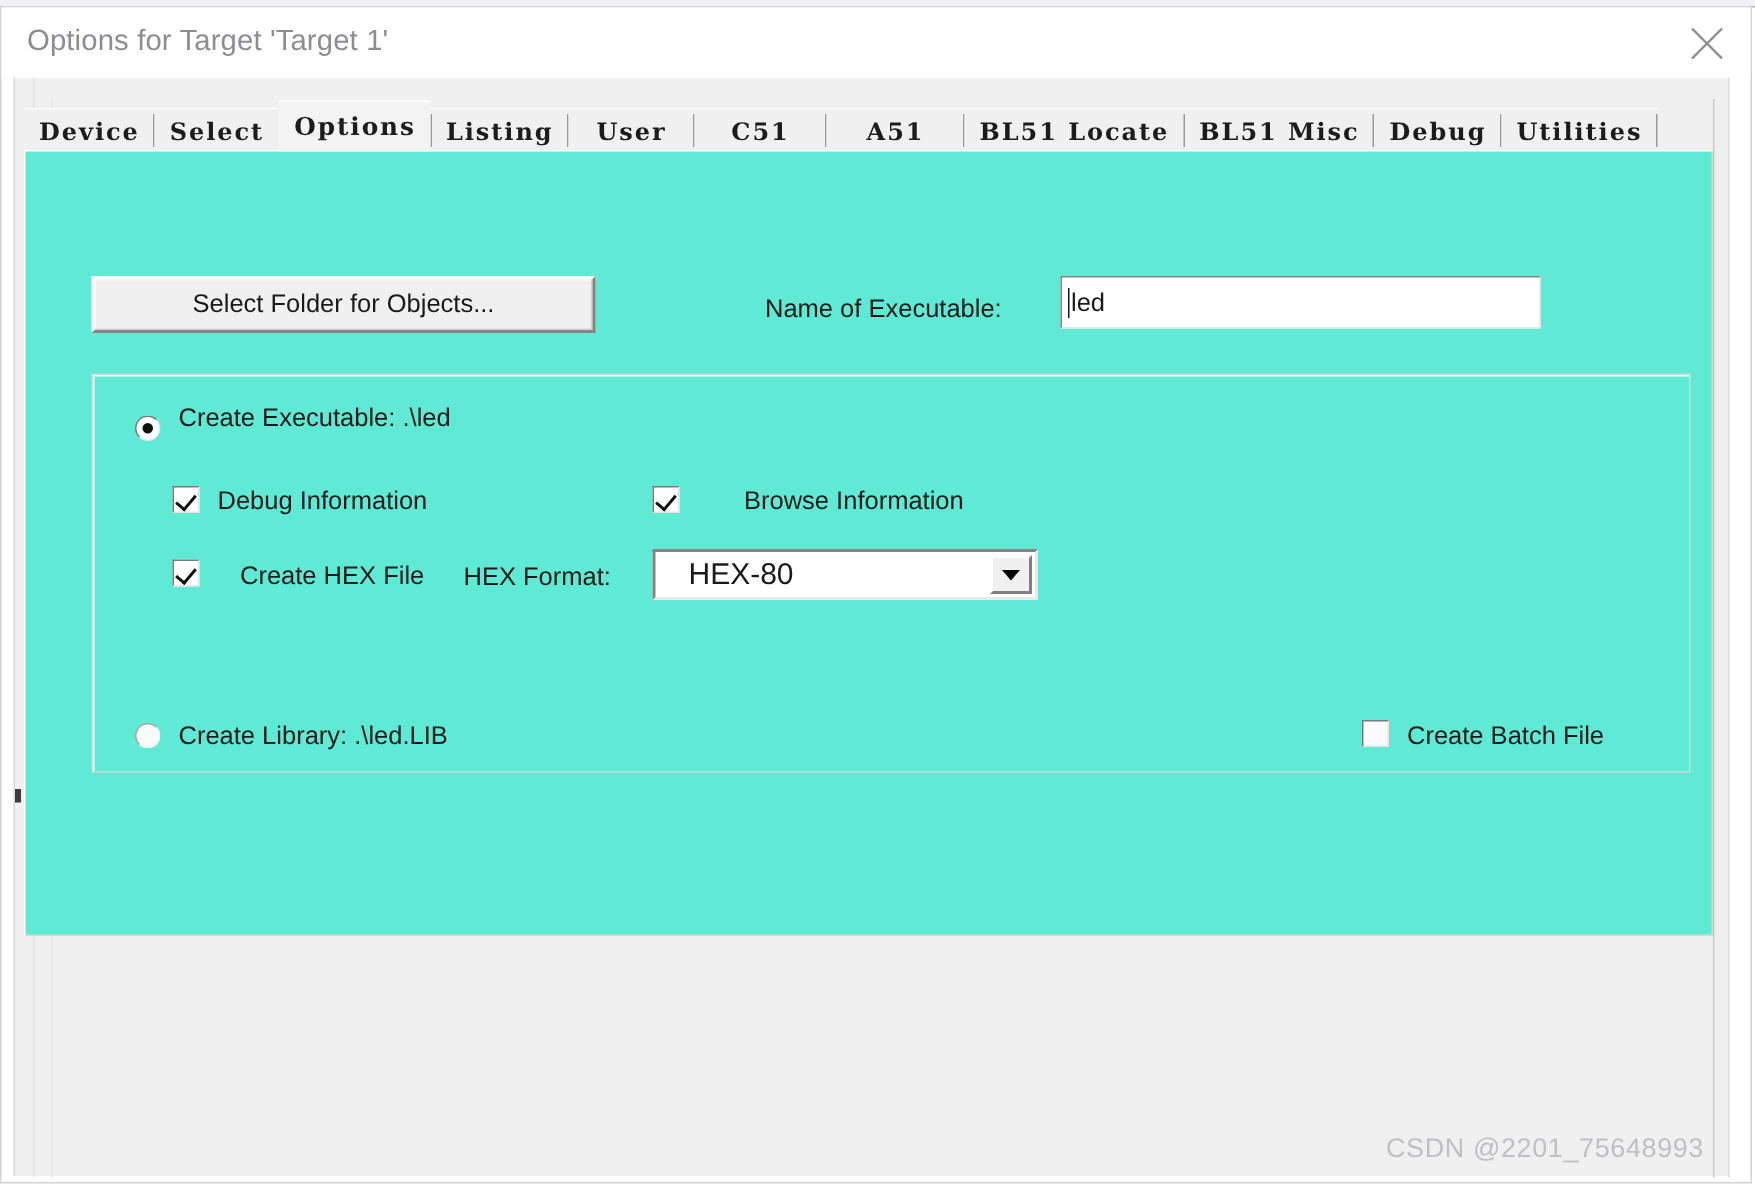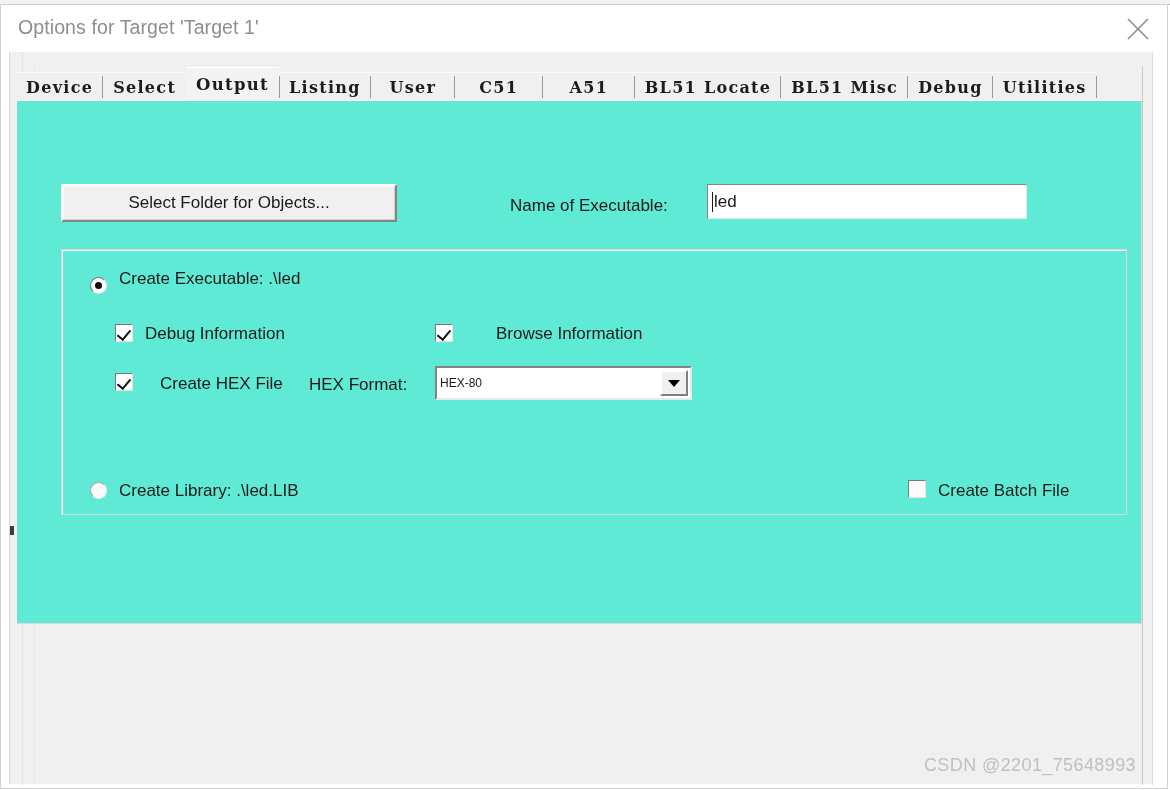--- a/index.html
+++ b/index.html
@@ -282,23 +282,23 @@
     border-top: 2px solid #848484;
     border-left: 2px solid #848484;
     border-right: 2px solid #e9e9e9;
     border-bottom: 2px solid #e9e9e9;
     box-sizing: border-box;
     display: flex;
     align-items: center;
     cursor: pointer;
   }
   .combo .cval {
-    font-size: 12px;
+    font-size: 20px;
     color: #1a1a1a;
-    margin-left: 3px;
+    margin-left: 22px;
     white-space: nowrap;
     text-align: center;
   }
   .combo-arrow {
     position: absolute;
     right: 2px; top: 2px;
     width: 28px; height: 26px;
     background: #f0f0f0;
     border-top: 2px solid #ffffff;
     border-left: 2px solid #ffffff;
@@ -357,21 +357,21 @@
       <div class="right-rule2"></div>
 
       <div class="tabstrip">
         <div class="tab">
             <span>Device</span>
           </div>
         <div class="tab prev-active">
             <span>Select</span>
           </div>
         <div class="tab active">
-            <span>Output</span>
+            <span>Options</span>
           </div>
         <div class="tab">
             <span>Listing</span>
           </div>
         <div class="tab" style="min-width:84px">
             <span>User</span>
           </div>
         <div class="tab" style="min-width:88px">
             <span>C51</span>
           </div>

